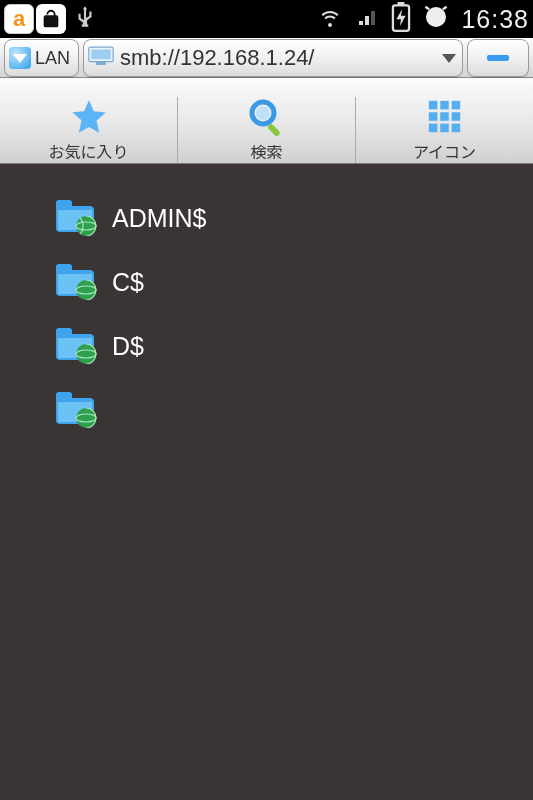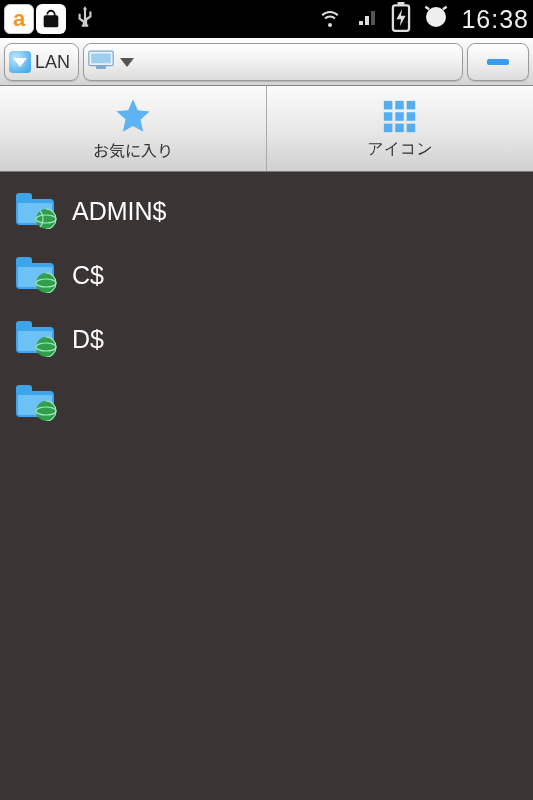--- a/index.html
+++ b/index.html
@@ -21,25 +21,25 @@
   .notif-icon {
     width: 30px; height: 30px; border-radius: 6px;
     display: flex; align-items: center; justify-content: center;
     font-size: 22px; font-weight: bold;
   }
   .notif-a { background:#fff; color:#f7931e; border:1px solid #ccc; }
   .lock-box { background:#fff; width:30px; height:30px; border-radius:6px; display:flex; align-items:center; justify-content:center; }
 
   
   .addr-row {
-    height: 48px;
+    height: 40px;
     background: linear-gradient(to bottom,#fdfdfd 0%,#e9e9e9 50%,#d4d4d4 100%);
     border-top:1px solid #fff;
     border-bottom:1px solid #888;
-    display:flex; align-items:flex-start; padding:4px 4px; gap:4px;
+    display:flex; align-items:center; padding:4px 4px; gap:4px;
   }
   .pill {
     height: 38px;
     background: linear-gradient(to bottom,#ffffff 0%,#f0f0f0 50%,#dcdcdc 100%);
     border:1px solid #9a9a9a;
     border-radius: 8px;
     display:flex; align-items:center;
     box-shadow: inset 0 1px 0 #fff, 0 1px 1px rgba(0,0,0,0.15);
   }
   .conn-pill { padding: 0 8px 0 4px; gap:4px; }
@@ -50,32 +50,33 @@
   .tri-down { width:0; height:0; border-left:7px solid transparent; border-right:7px solid transparent; border-top:9px solid #555; }
   .blue-tri { width:22px; height:22px; background:radial-gradient(circle at 30% 30%,#bfe5ff,#2ea0e8); border-radius:4px; display:flex; align-items:center; justify-content:center; }
   .blue-tri .tri-down{ border-top-color:#fff; }
 
   
   .toolbar {
     height: 86px;
     background: linear-gradient(to bottom,#fbfbfb 0%,#e7e7e7 55%,#d0d0d0 100%);
     border-bottom:1px solid #777;
     display:flex;
+    align-items:flex-end;
   }
   .tool-btn {
     flex:1; display:flex; flex-direction:column; align-items:center; justify-content:center;
     border-right:1px solid #aaa;
     gap:2px;
   }
-  .tool-btn:last-child{ border-right:none;font-family:Liberation Mono, monospace; }
+  .tool-btn:last-child{ border-right:none; }
   .tool-label { font-size:16px; color:#333; white-space:nowrap; }
   .tool-icon { width:40px; height:40px; display:flex; align-items:center; justify-content:center; }
 
   
-  .file-list { flex:1; background:#3a3434; padding: 7px 0; overflow-y:auto; }
+  .file-list { flex:1; background:#3a3434; padding: 22px 0; overflow-y:auto;margin-left:40px; }
   .file-item {
     display:flex; align-items:center; gap:14px;
     padding: 6px 12px 6px 14px;
     height: 64px;
   }
   .file-item .name { color:#fff; font-size:25px; }
 </style>
 </head>
 <body>
 
@@ -130,20 +131,21 @@
     <span>LAN</span>
   </div>
   <div class="pill addr-pill">
     <span>
       <svg width="26" height="22" viewBox="0 0 32 24">
           <rect x="1" y="1" width="30" height="18" rx="2" fill="#e9f3fb" stroke="#7ea8cc" stroke-width="1.5"></rect>
           <rect x="4" y="4" width="24" height="12" fill="#9ecdf0"></rect>
           <rect x="10" y="19" width="12" height="4" fill="#7ea8cc"></rect>
         </svg>
     </span>
+    <span class="addr-text">smb://192.168.1.24/</span>
     <span class="tri-down"></span>
   </div>
   <div class="pill min-pill">
     <span><svg width="26" height="10">
           <rect x="2" y="2" width="22" height="6" rx="2" fill="#3a9cf0"></rect>
         </svg></span>
   </div>
 </div>
 
 <div class="toolbar">
@@ -151,20 +153,30 @@
   <div class="tool-btn">
     <span class="tool-icon">
       <svg width="40" height="40" viewBox="0 0 24 24">
           <path fill="#5cb4f5" d="M12 2l2.9 6.6L22 9.3l-5.5 5 1.6 7.2L12 18l-6.1 3.5L7.5 14 2 9.2l7.1-.6z"></path>
         </svg>
     </span>
     <span class="tool-label">お気に入り</span>
   </div>
 
 
+  <div class="tool-btn">
+    <span class="tool-icon">
+      <svg width="42" height="42" viewBox="0 0 40 40">
+          <circle cx="16" cy="16" r="11" fill="none" stroke="#3a9ae5" stroke-width="5"></circle>
+          <circle cx="16" cy="16" r="7" fill="#bde1fa"></circle>
+          <rect x="24" y="26" width="14" height="6" rx="3" transform="rotate(45 24 26)" fill="#8cc63f"></rect>
+        </svg>
+    </span>
+    <span class="tool-label">検索</span>
+  </div>
 
 
 
   <div class="tool-btn">
     <span class="tool-icon">
       <svg width="38" height="38" viewBox="0 0 40 40">
         <rect x="3" y="3" width="9" height="9" fill="#55aef0"></rect>
           <rect x="15" y="3" width="9" height="9" fill="#55aef0"></rect>
           <rect x="27" y="3" width="9" height="9" fill="#55aef0"></rect>
         <rect x="3" y="15" width="9" height="9" fill="#55aef0"></rect>

